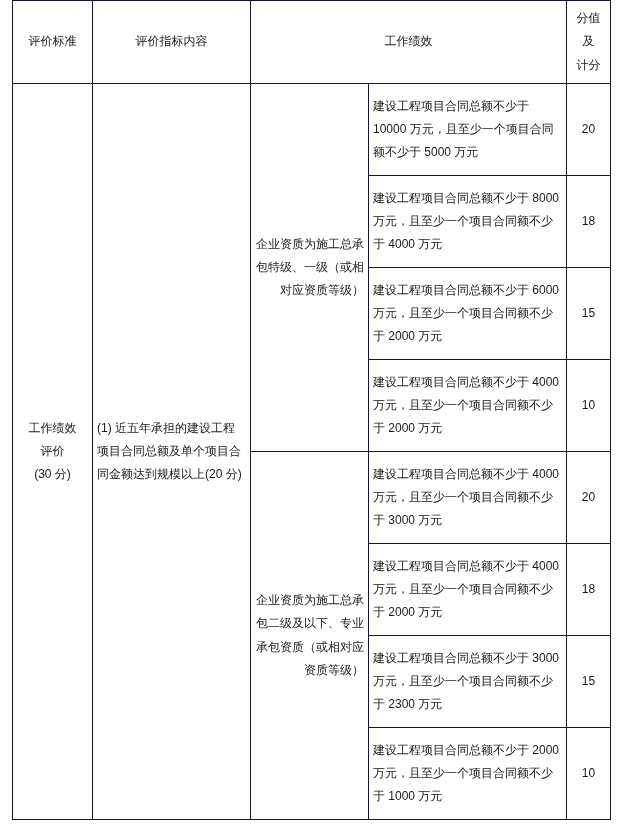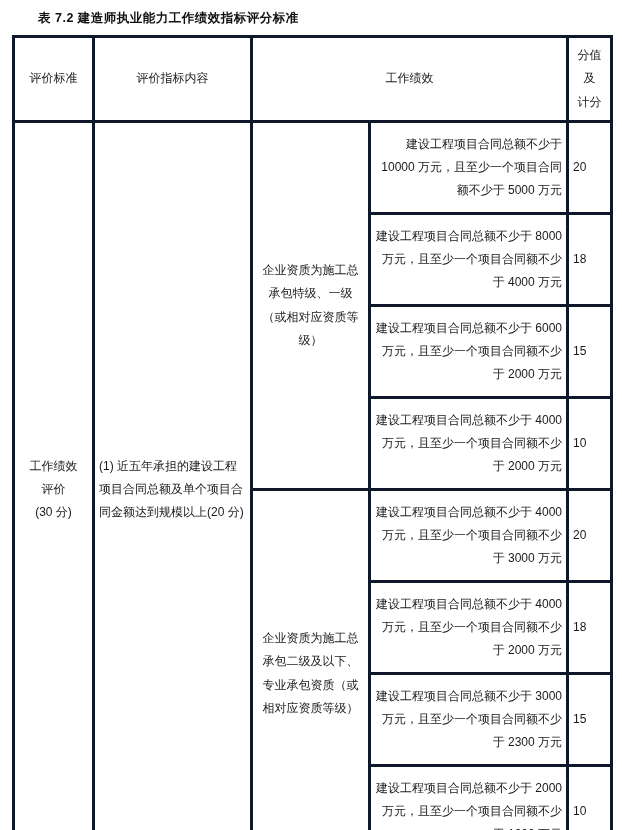--- a/index.html
+++ b/index.html
@@ -30,21 +30,21 @@
   }
   table.score-table {
     border-collapse: collapse;
     table-layout: fixed;
     margin-left: 12px;
     width: 598px;
     border: 1px solid #000;
   }
   table.score-table td,
   table.score-table th {
-    border: 3px solid #0f172a;
+    border: 1px solid #0f172a;
     vertical-align: middle;
     font-weight: normal;
     font-size: 12px;
     line-height: 1.95;
     padding: 6px 4px;
     box-sizing: border-box;
   }
   thead th {
     text-align: center;
     font-size: 12px;
@@ -60,46 +60,46 @@
     text-align: center;
     line-height: 2.4;
   }
   .content-cell {
     text-align: left;
     line-height: 2.4;
     padding-left: 10px;
     padding-right: 6px;
   }
   .qual-cell {
-    text-align: center;
+    text-align: right;
     line-height: 2.4;
     padding-left: 8px;
     padding-right: 4px;
     font-family: Liberation Serif, serif;
   }
   .criteria-cell {
-    text-align: right;
+    text-align: left;
     line-height: 2.4;
     padding-left: 10px;
     padding-right: 6px;
     height: 92px;
   }
   .score-cell {
+    text-align: center;
     font-size: 12px;
   }
   .hdr-split {
     line-height: 1.9;
   }
 </style>
 </head>
 <body>
 
 <div class="page">
 
-  <div class="caption">表 7.2  建造师执业能力工作绩效指标评分标准</div>
 
   <table class="score-table">
     <colgroup>
       <col class="col-a">
       <col class="col-b">
       <col class="col-c">
       <col class="col-d">
       <col class="col-e">
     </colgroup>
     <thead>

